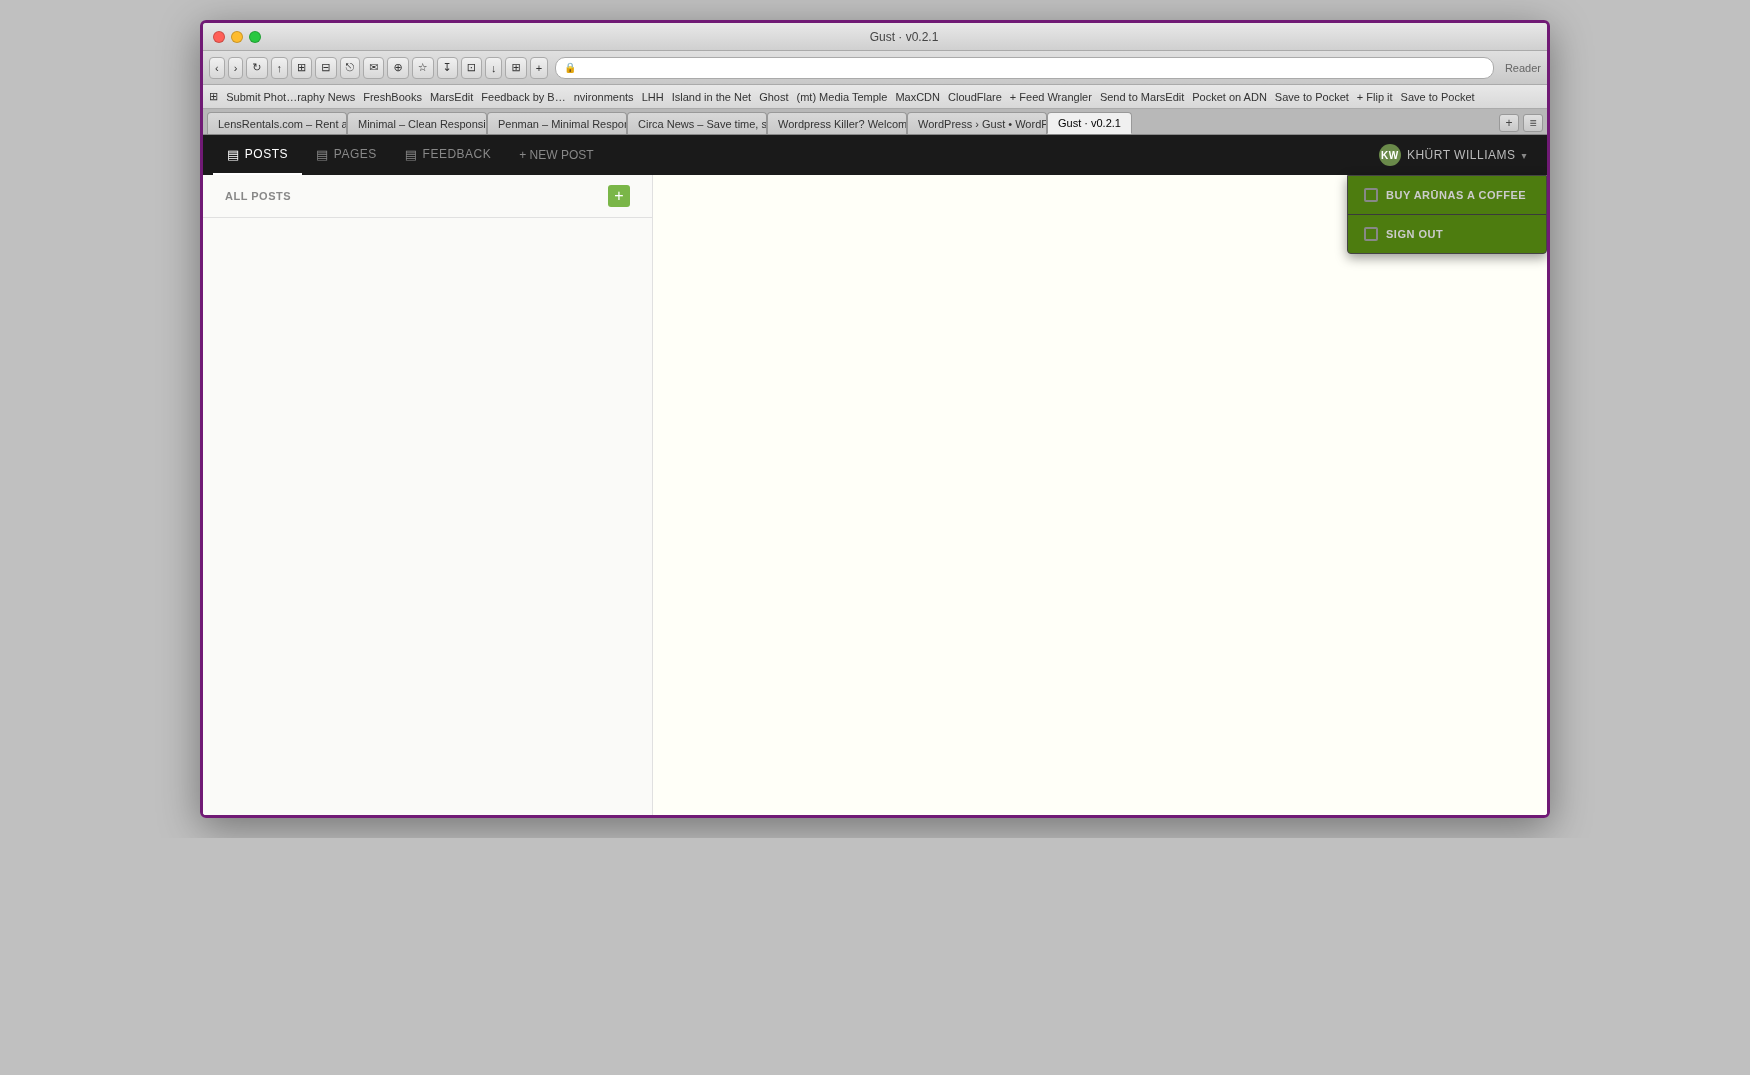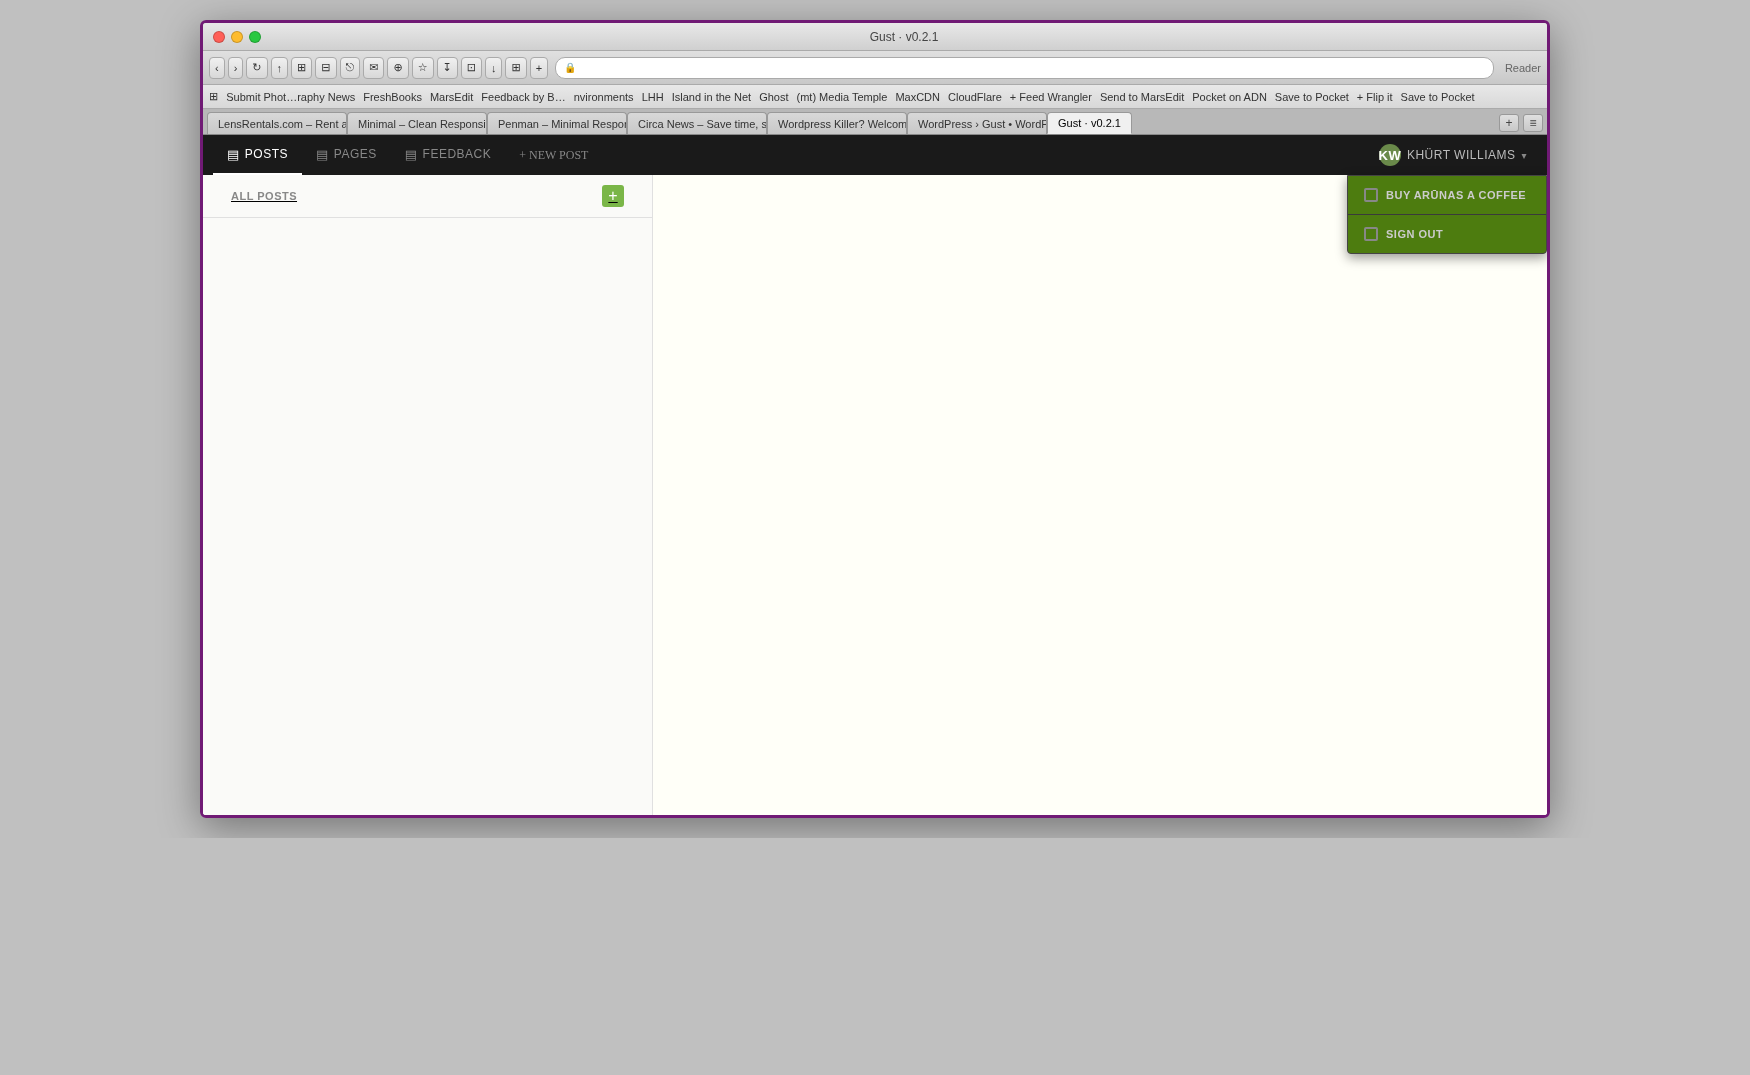--- a/index.html
+++ b/index.html
@@ -214,21 +214,20 @@
       display: flex;
       align-items: center;
       gap: 4px;
       padding: 0 14px;
       height: 40px;
       font-size: 12px;
       color: #888;
       cursor: pointer;
       text-transform: uppercase;
       font-weight: 500;
-      font-family: Liberation Serif, serif;
     }
     .nav-spacer { flex: 1; }
     .user-menu-btn {
       display: flex;
       align-items: center;
       gap: 6px;
       padding: 0 10px;
       height: 40px;
       color: #bbb;
       cursor: pointer;
@@ -238,21 +237,21 @@
       letter-spacing: 0.5px;
     }
     .user-avatar {
       width: 22px;
       height: 22px;
       border-radius: 50%;
       background: #6a8a4a;
       display: flex;
       align-items: center;
       justify-content: center;
-      font-size: 13px;
+      font-size: 10px;
       color: white;
       font-weight: bold;
     }
     .chevron-down { font-size: 10px; color: #888; }
 
     
     .dropdown-menu {
       position: absolute;
       right: 0;
       top: 40px;
@@ -295,23 +294,22 @@
     
     .posts-sidebar {
       width: 450px;
       border-right: 1px solid #e0e0e0;
       background: #fafaf8;
       flex-shrink: 0;
     }
     .posts-header {
       display: flex;
       align-items: center;
-      padding: 10px 28px;
+      padding: 10px 22px;
       border-bottom: 1px solid #e0e0e0;
-      text-decoration: underline;
     }
     .posts-title {
       font-size: 11px;
       color: #888;
       text-transform: uppercase;
       font-weight: 600;
       letter-spacing: 0.5px;
       flex: 1;
     }
     .new-post-btn {

